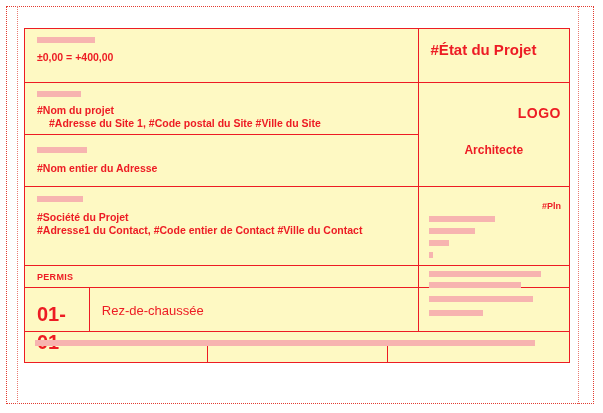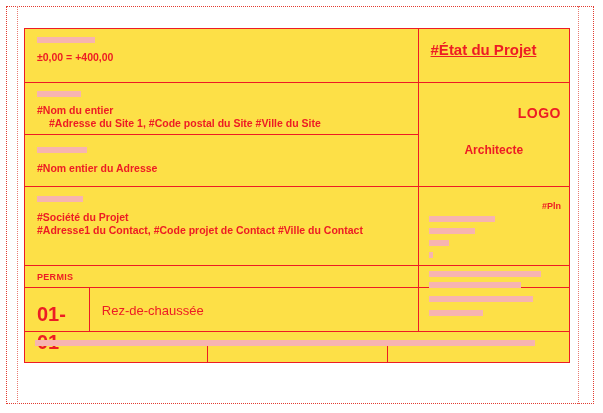--- a/index.html
+++ b/index.html
@@ -48,21 +48,21 @@
   }
 
   
   .tb {
     position: absolute;
     left: 24px;
     top: 28px;
     width: 546px;
     border: 1.5px solid #ed1c24;
     box-sizing: border-box;
-    background: #fde047;
+    background: #fef9c3;
   }
 
   .row {
     position: relative;
     box-sizing: border-box;
     border-bottom: 1.5px solid #ed1c24;
   }
   .row:last-child { border-bottom: none; }
 
   .cell {
@@ -143,49 +143,49 @@
   <div class="guide-v-right"></div>
 
   <div class="tb">
 
     <div class="row flexrow" style="height:54px;">
       <div class="cell" style="width:394px;">
         <div class="bar" style="width:58px;margin:2px 0 8px 4px;"></div>
         <div class="redtext" style="margin-left:4px;">±0,00 = +400,00</div>
       </div>
       <div class="cell vsep" style="width:152px;">
-        <div class="bigred" style="margin-top:6px;margin-left:4px;text-decoration:underline;">#État du Projet</div>
+        <div class="bigred" style="margin-top:6px;margin-left:4px;">#État du Projet</div>
       </div>
     </div>
 
     <div class="row flexrow" style="height:104px;">
 
       <div style="width:394px;box-sizing:border-box;">
         <div class="cell" style="height:52px;border-bottom:1.5px solid #ed1c24;">
           <div class="bar" style="width:44px;margin:2px 0 7px 4px;"></div>
-          <div class="redtext" style="margin-left:4px;">#Nom du entier</div>
+          <div class="redtext" style="margin-left:4px;">#Nom du projet</div>
           <div class="redtext" style="margin-left:16px;">#Adresse du Site 1, #Code postal du Site #Ville du Site</div>
         </div>
         <div class="cell" style="height:52px;">
           <div class="bar" style="width:50px;margin:6px 0 9px 4px;"></div>
           <div class="redtext" style="margin-left:4px;">#Nom entier du Adresse</div>
         </div>
       </div>
 
       <div class="cell vsep logo-cell" style="width:152px;">
         <div class="logo-text">LOGO</div>
         <div class="arch-text">Architecte</div>
       </div>
     </div>
 
     <div class="row flexrow" style="height:79px;">
       <div class="cell" style="width:394px;">
         <div class="bar" style="width:46px;margin:3px 0 9px 4px;"></div>
         <div class="redtext" style="margin-left:4px;">#Société du Projet</div>
-        <div class="redtext" style="margin-left:4px;">#Adresse1 du Contact, #Code projet de Contact #Ville du Contact</div>
+        <div class="redtext" style="margin-left:4px;">#Adresse1 du Contact, #Code entier de Contact #Ville du Contact</div>
       </div>
       <div class="cell vsep" style="width:152px;">
         <div class="redtext small" style="margin:8px 0 4px 2px;text-align:right;">#Pln</div>
         <div class="bar" style="width:66px;margin:0 0 6px 2px;"></div>
         <div class="bar" style="width:46px;margin:0 0 6px 2px;"></div>
         <div class="bar" style="width:20px;margin:0 0 6px 2px;"></div>
         <div class="bar" style="width:4px;margin:0 0 2px 2px;"></div>
       </div>
     </div>
 

